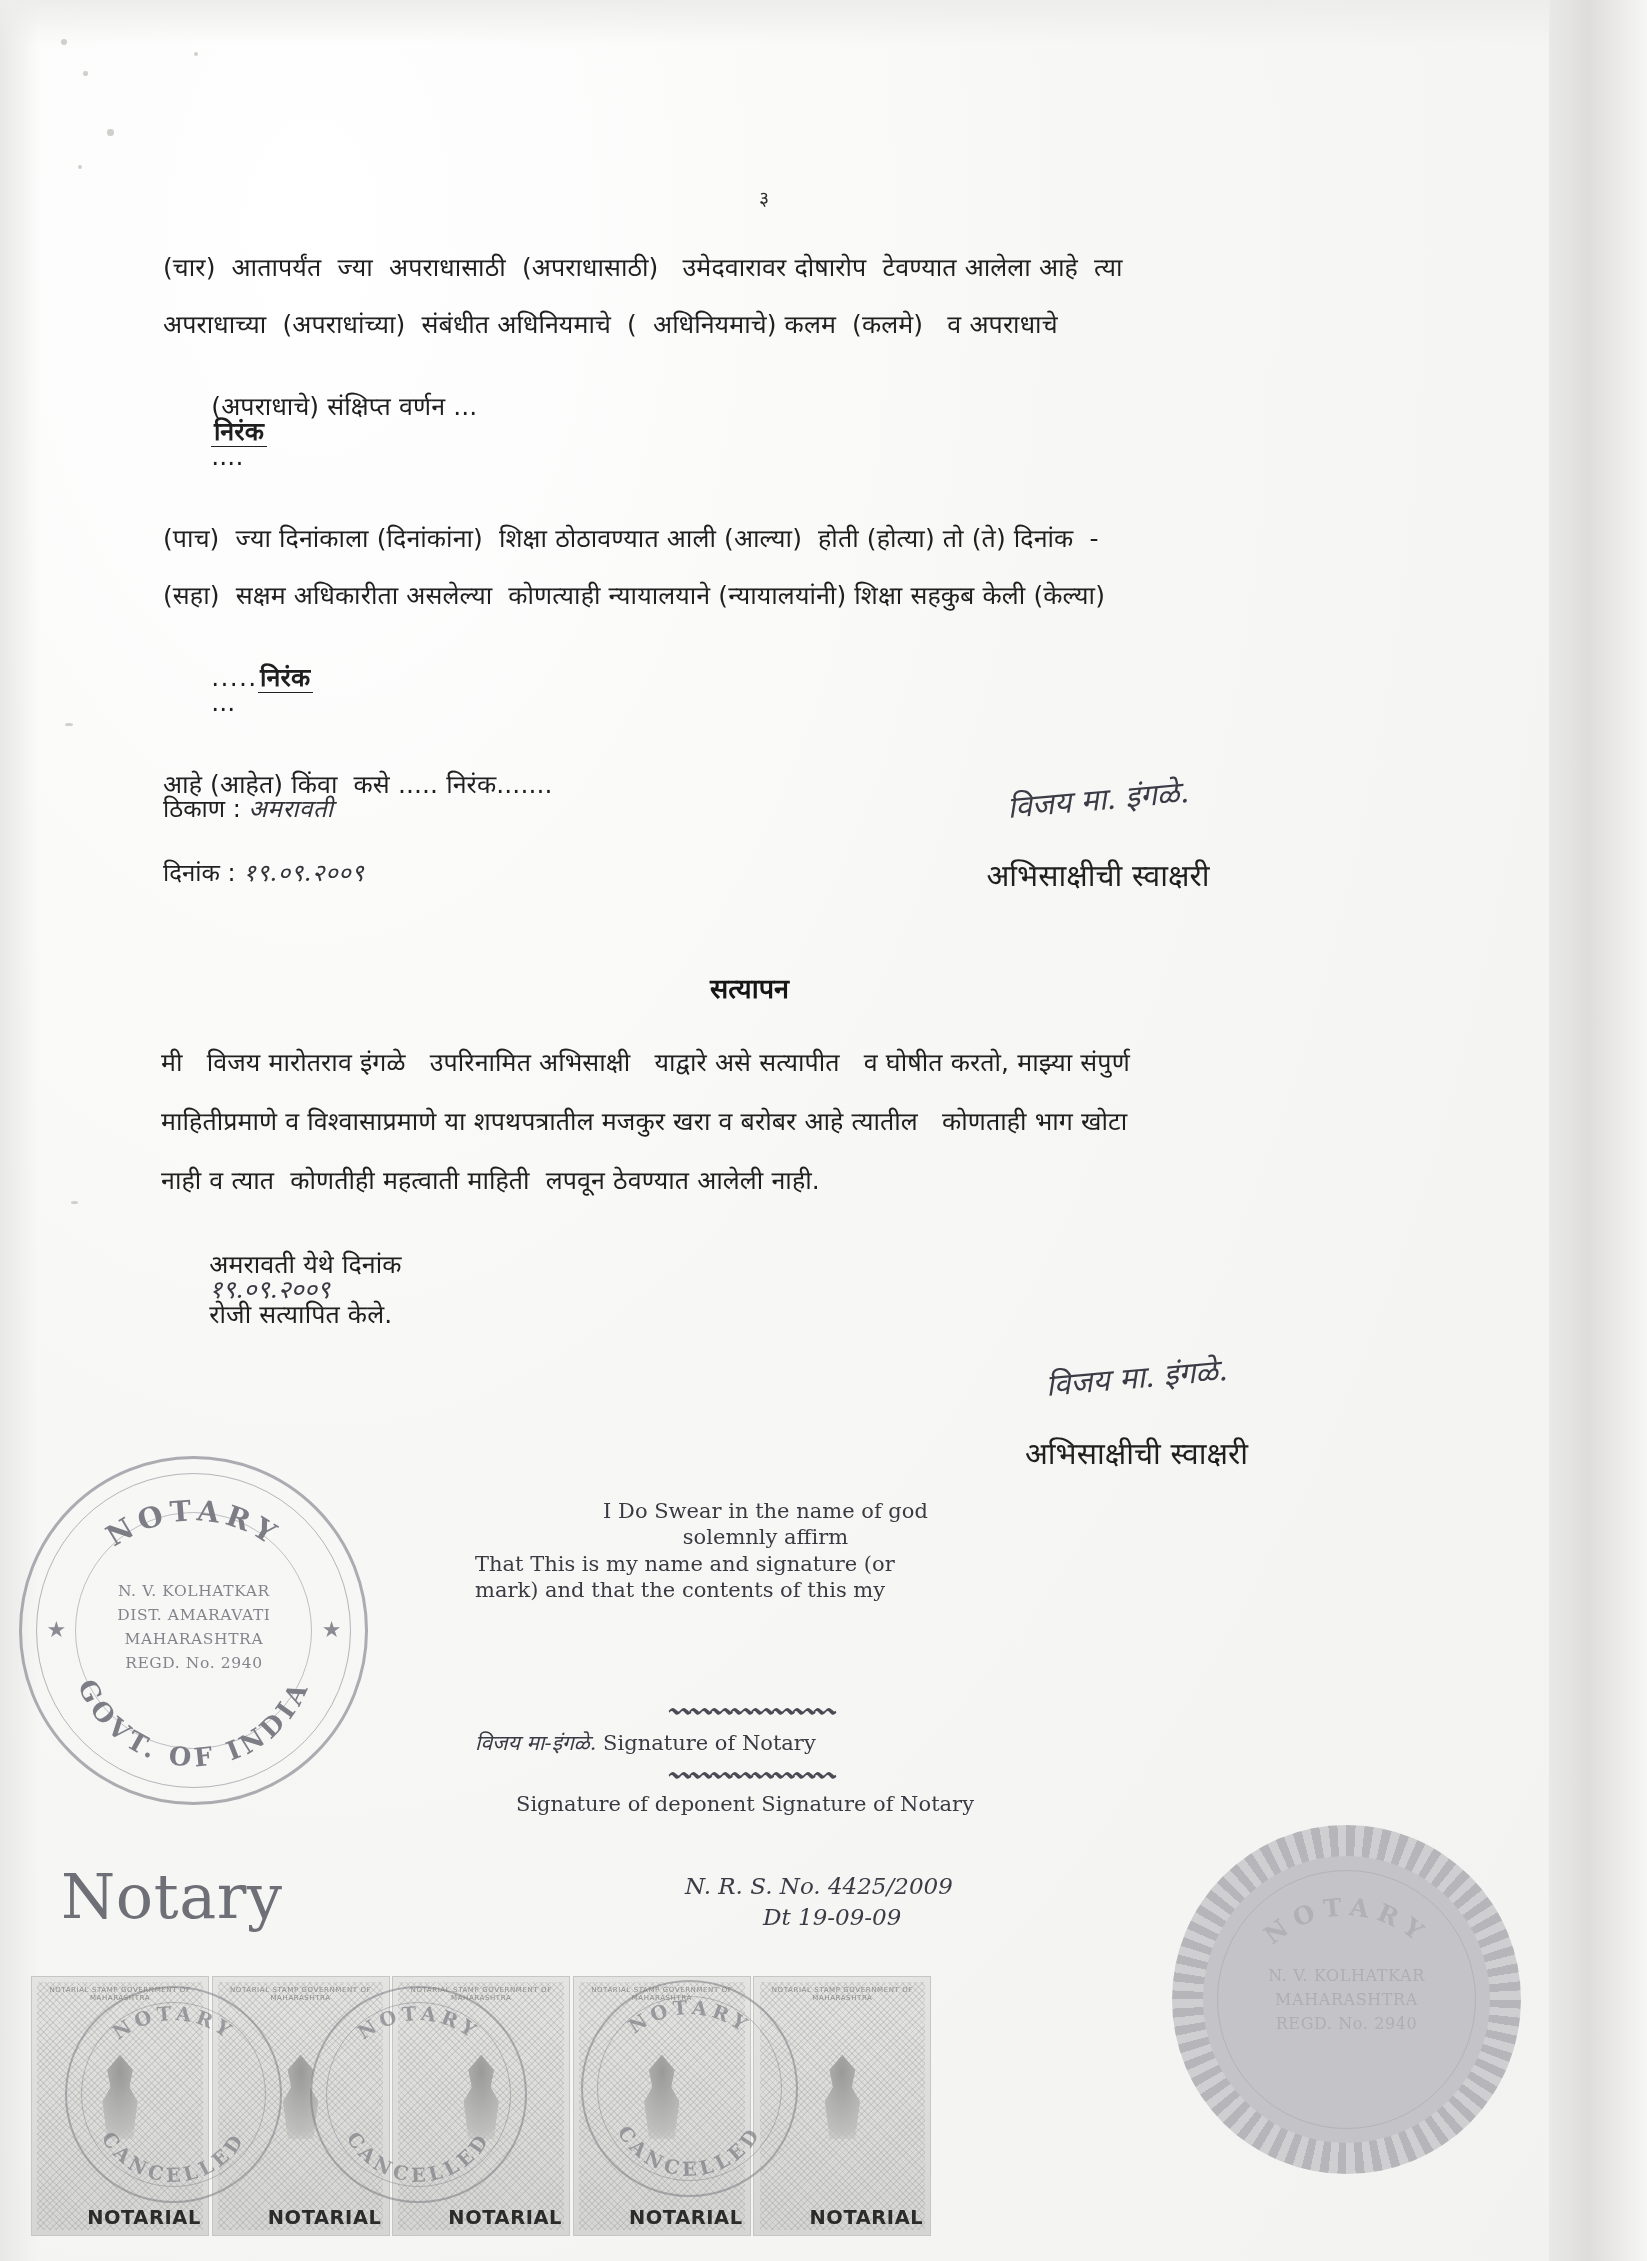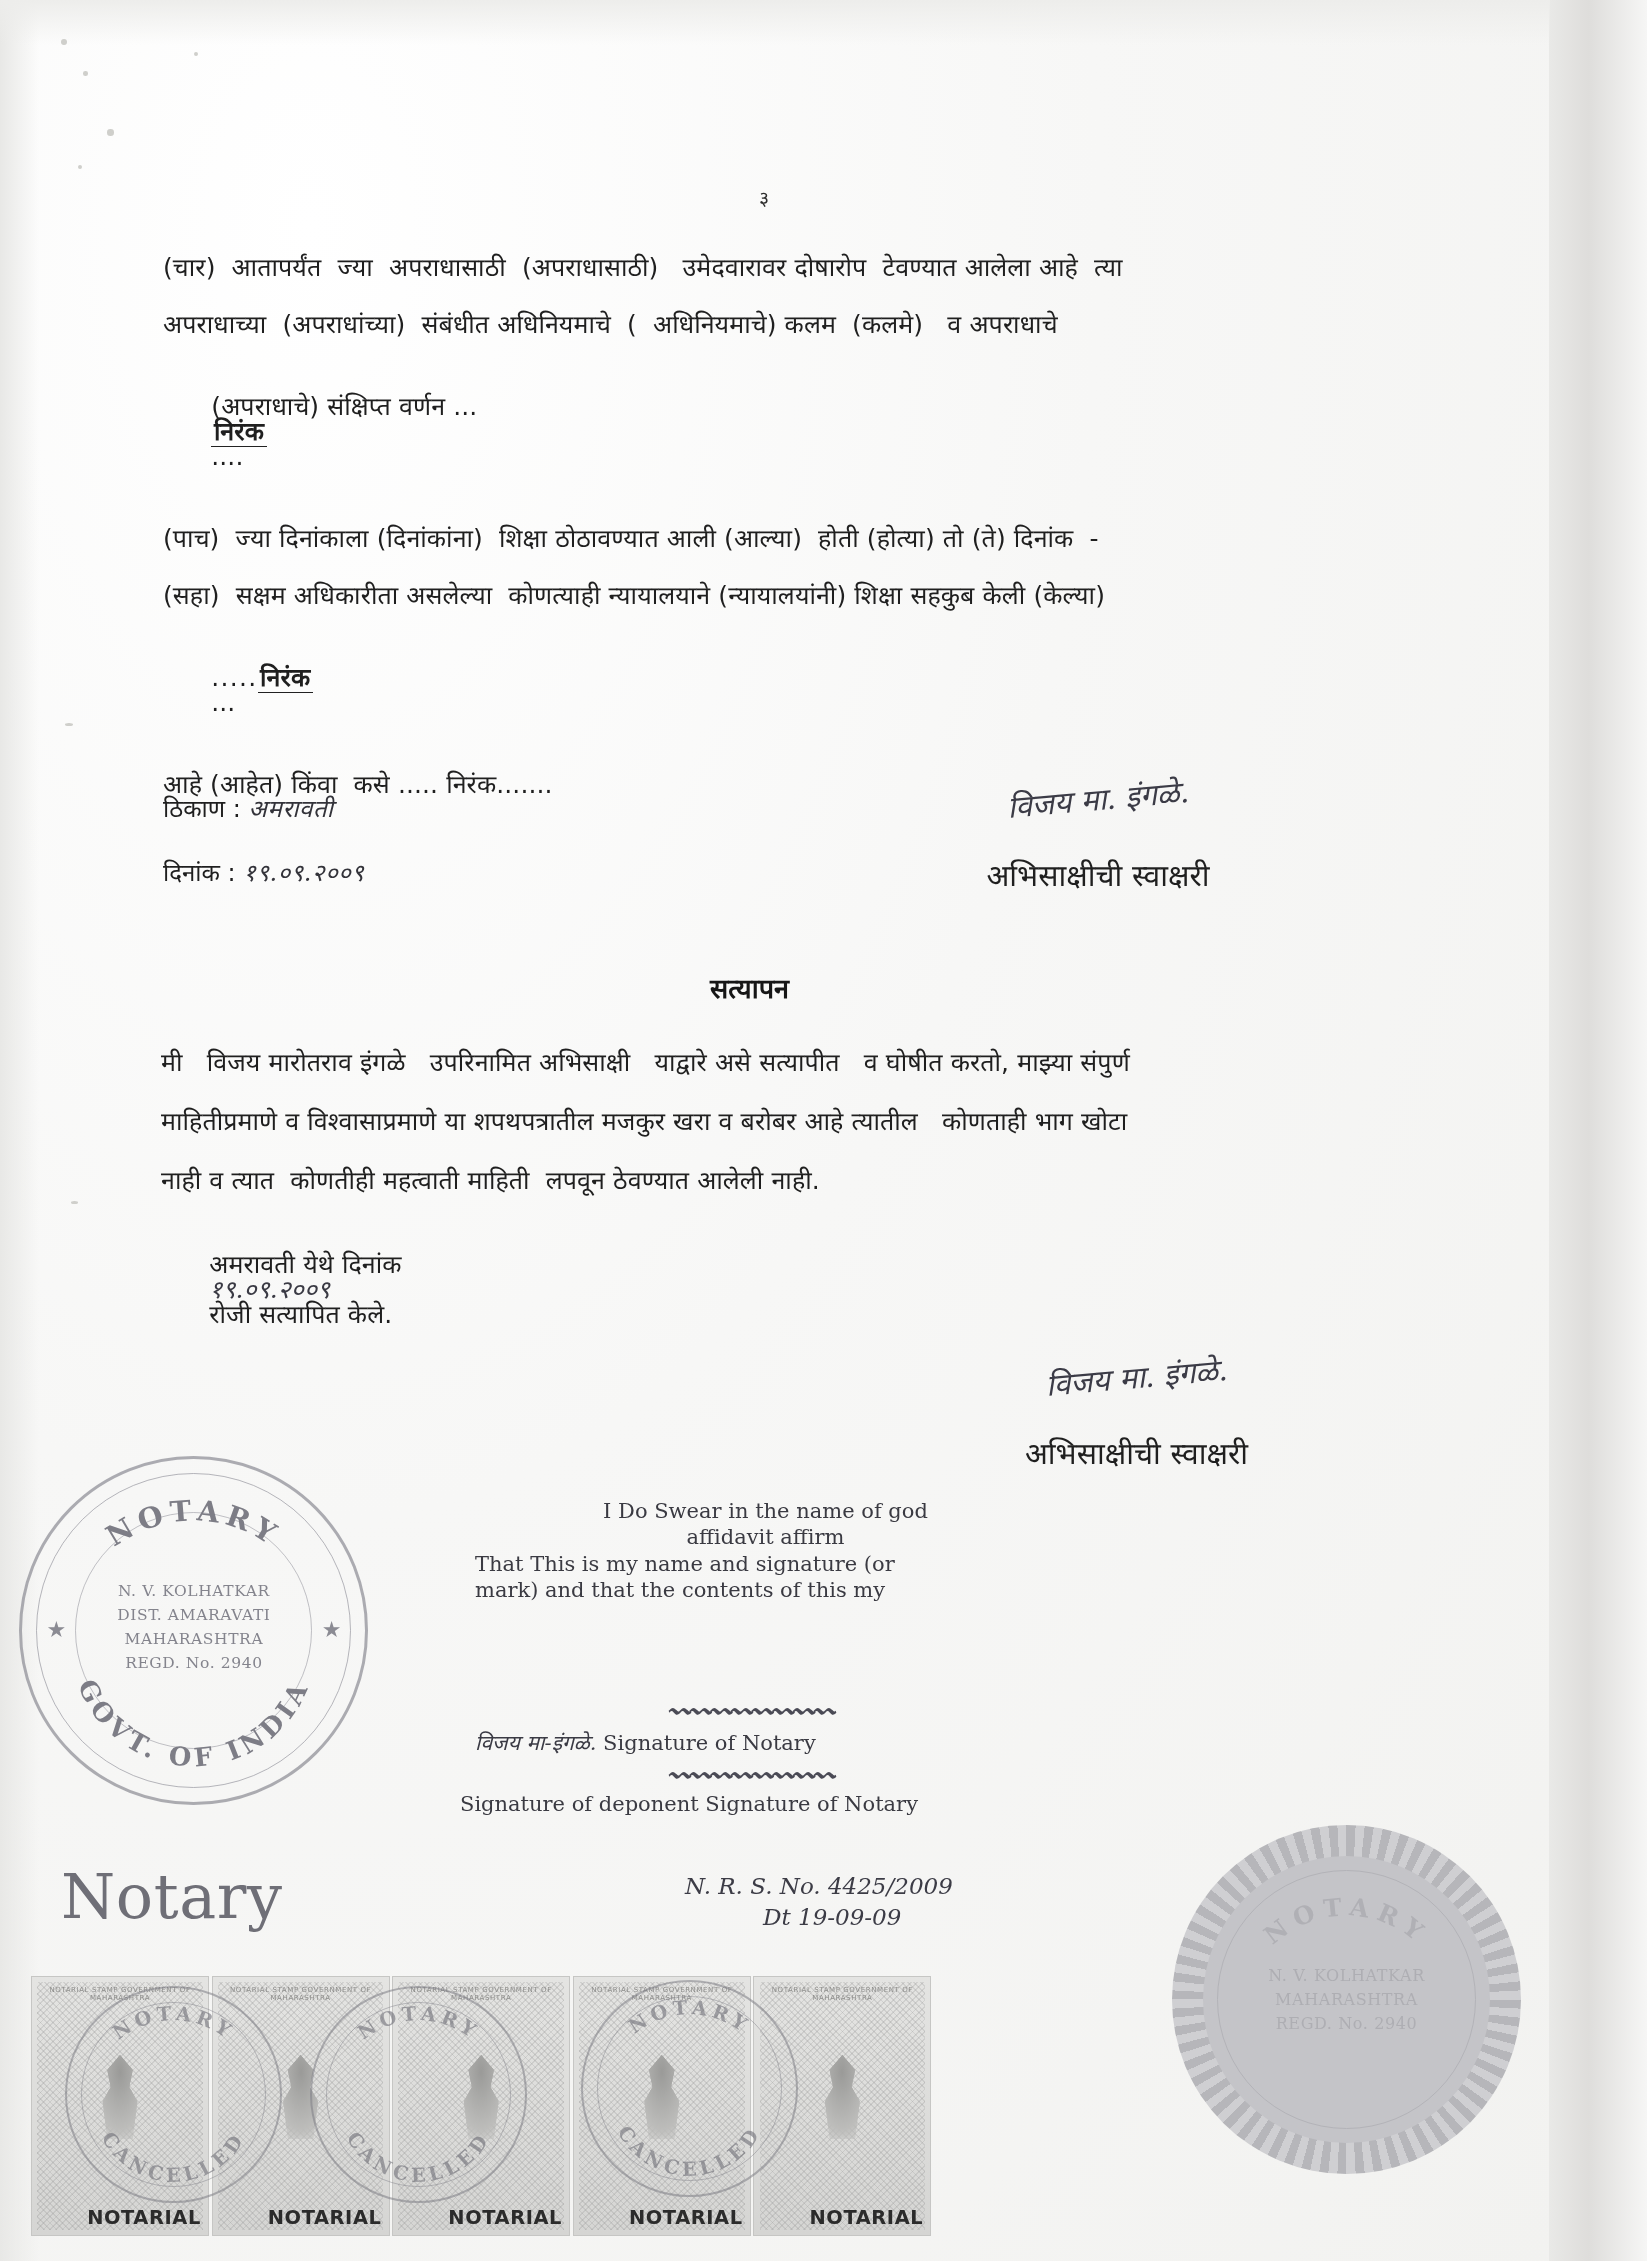--- a/index.html
+++ b/index.html
@@ -240,21 +240,21 @@
     color: #3a3a42;
   }
   .squiggle {
     font-family: "DejaVu Sans", sans-serif;
     color: #4a4a55;
     font-size: 22px;
     letter-spacing: -1.3px;
   }
   .deponent-line {
     position: absolute;
-    left: 460px;
+    left: 516px;
     top: 1792px;
     font-family: "DejaVu Serif", serif;
     font-size: 21px;
     color: #3a3a42;
   }
   .nrs-line {
     position: absolute;
     left: 685px;
     top: 1873px;
     font-family: "DejaVu Serif", serif;
@@ -472,21 +472,21 @@
       <div>DIST. AMARAVATI</div>
       <div>MAHARASHTRA</div>
       <div>REGD. No. 2940</div>
     </div>
   </div>
 
   <div class="notary-word">Notary</div>
 
   <div class="swear-block">
     <div class="l-center">I Do Swear in the name of god</div>
-    <div class="l-center">affidavit affirm</div>
+    <div class="l-center">solemnly affirm</div>
     <div>That This is my name and signature (or</div>
     <div>mark) and that the contents of this my</div>
   </div>
 
   <div class="sig-notary-line">
     <div class="squiggle" style="margin-left:194px;">〰〰〰〰〰〰〰〰</div>
     <div style="margin-top:3.9px;">
       <span class="hand-ink">विजय मा-इंगळे.</span>
       <span>Signature of Notary</span>
     </div>

